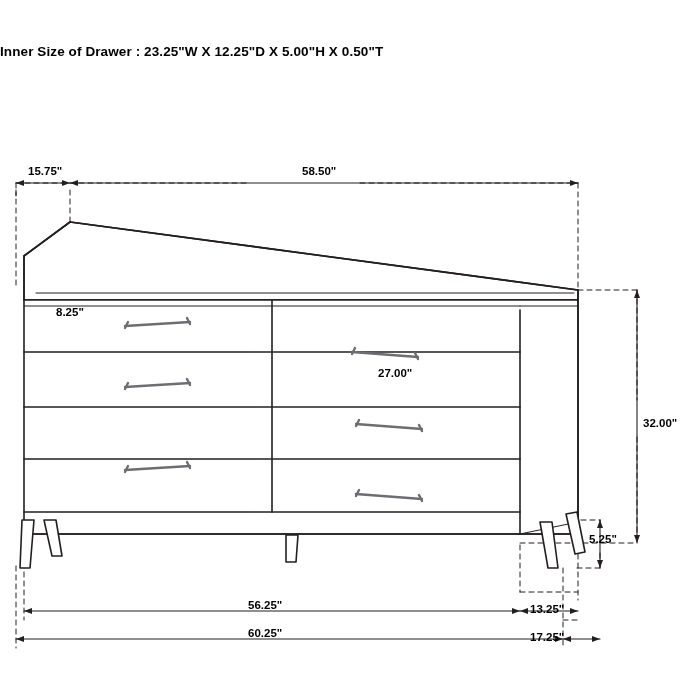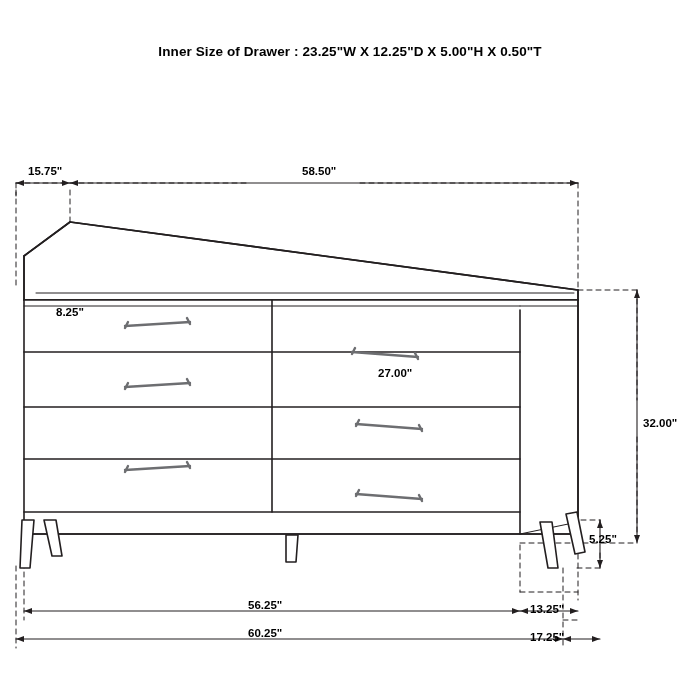--- a/index.html
+++ b/index.html
@@ -18,21 +18,21 @@
   #stage {
     position: relative;
     width: 700px;
     height: 700px;
   }
   .title {
     position: absolute;
     top: 44px;
     left: 0;
     width: 700px;
-    text-align: center;
+    text-align: left;
     font-size: 13.5px;
     font-weight: bold;
     letter-spacing: 0.1px;
     color: #000;
   }
   svg.diagram {
     position: absolute;
     top: 0;
     left: 0;
     width: 700px;

